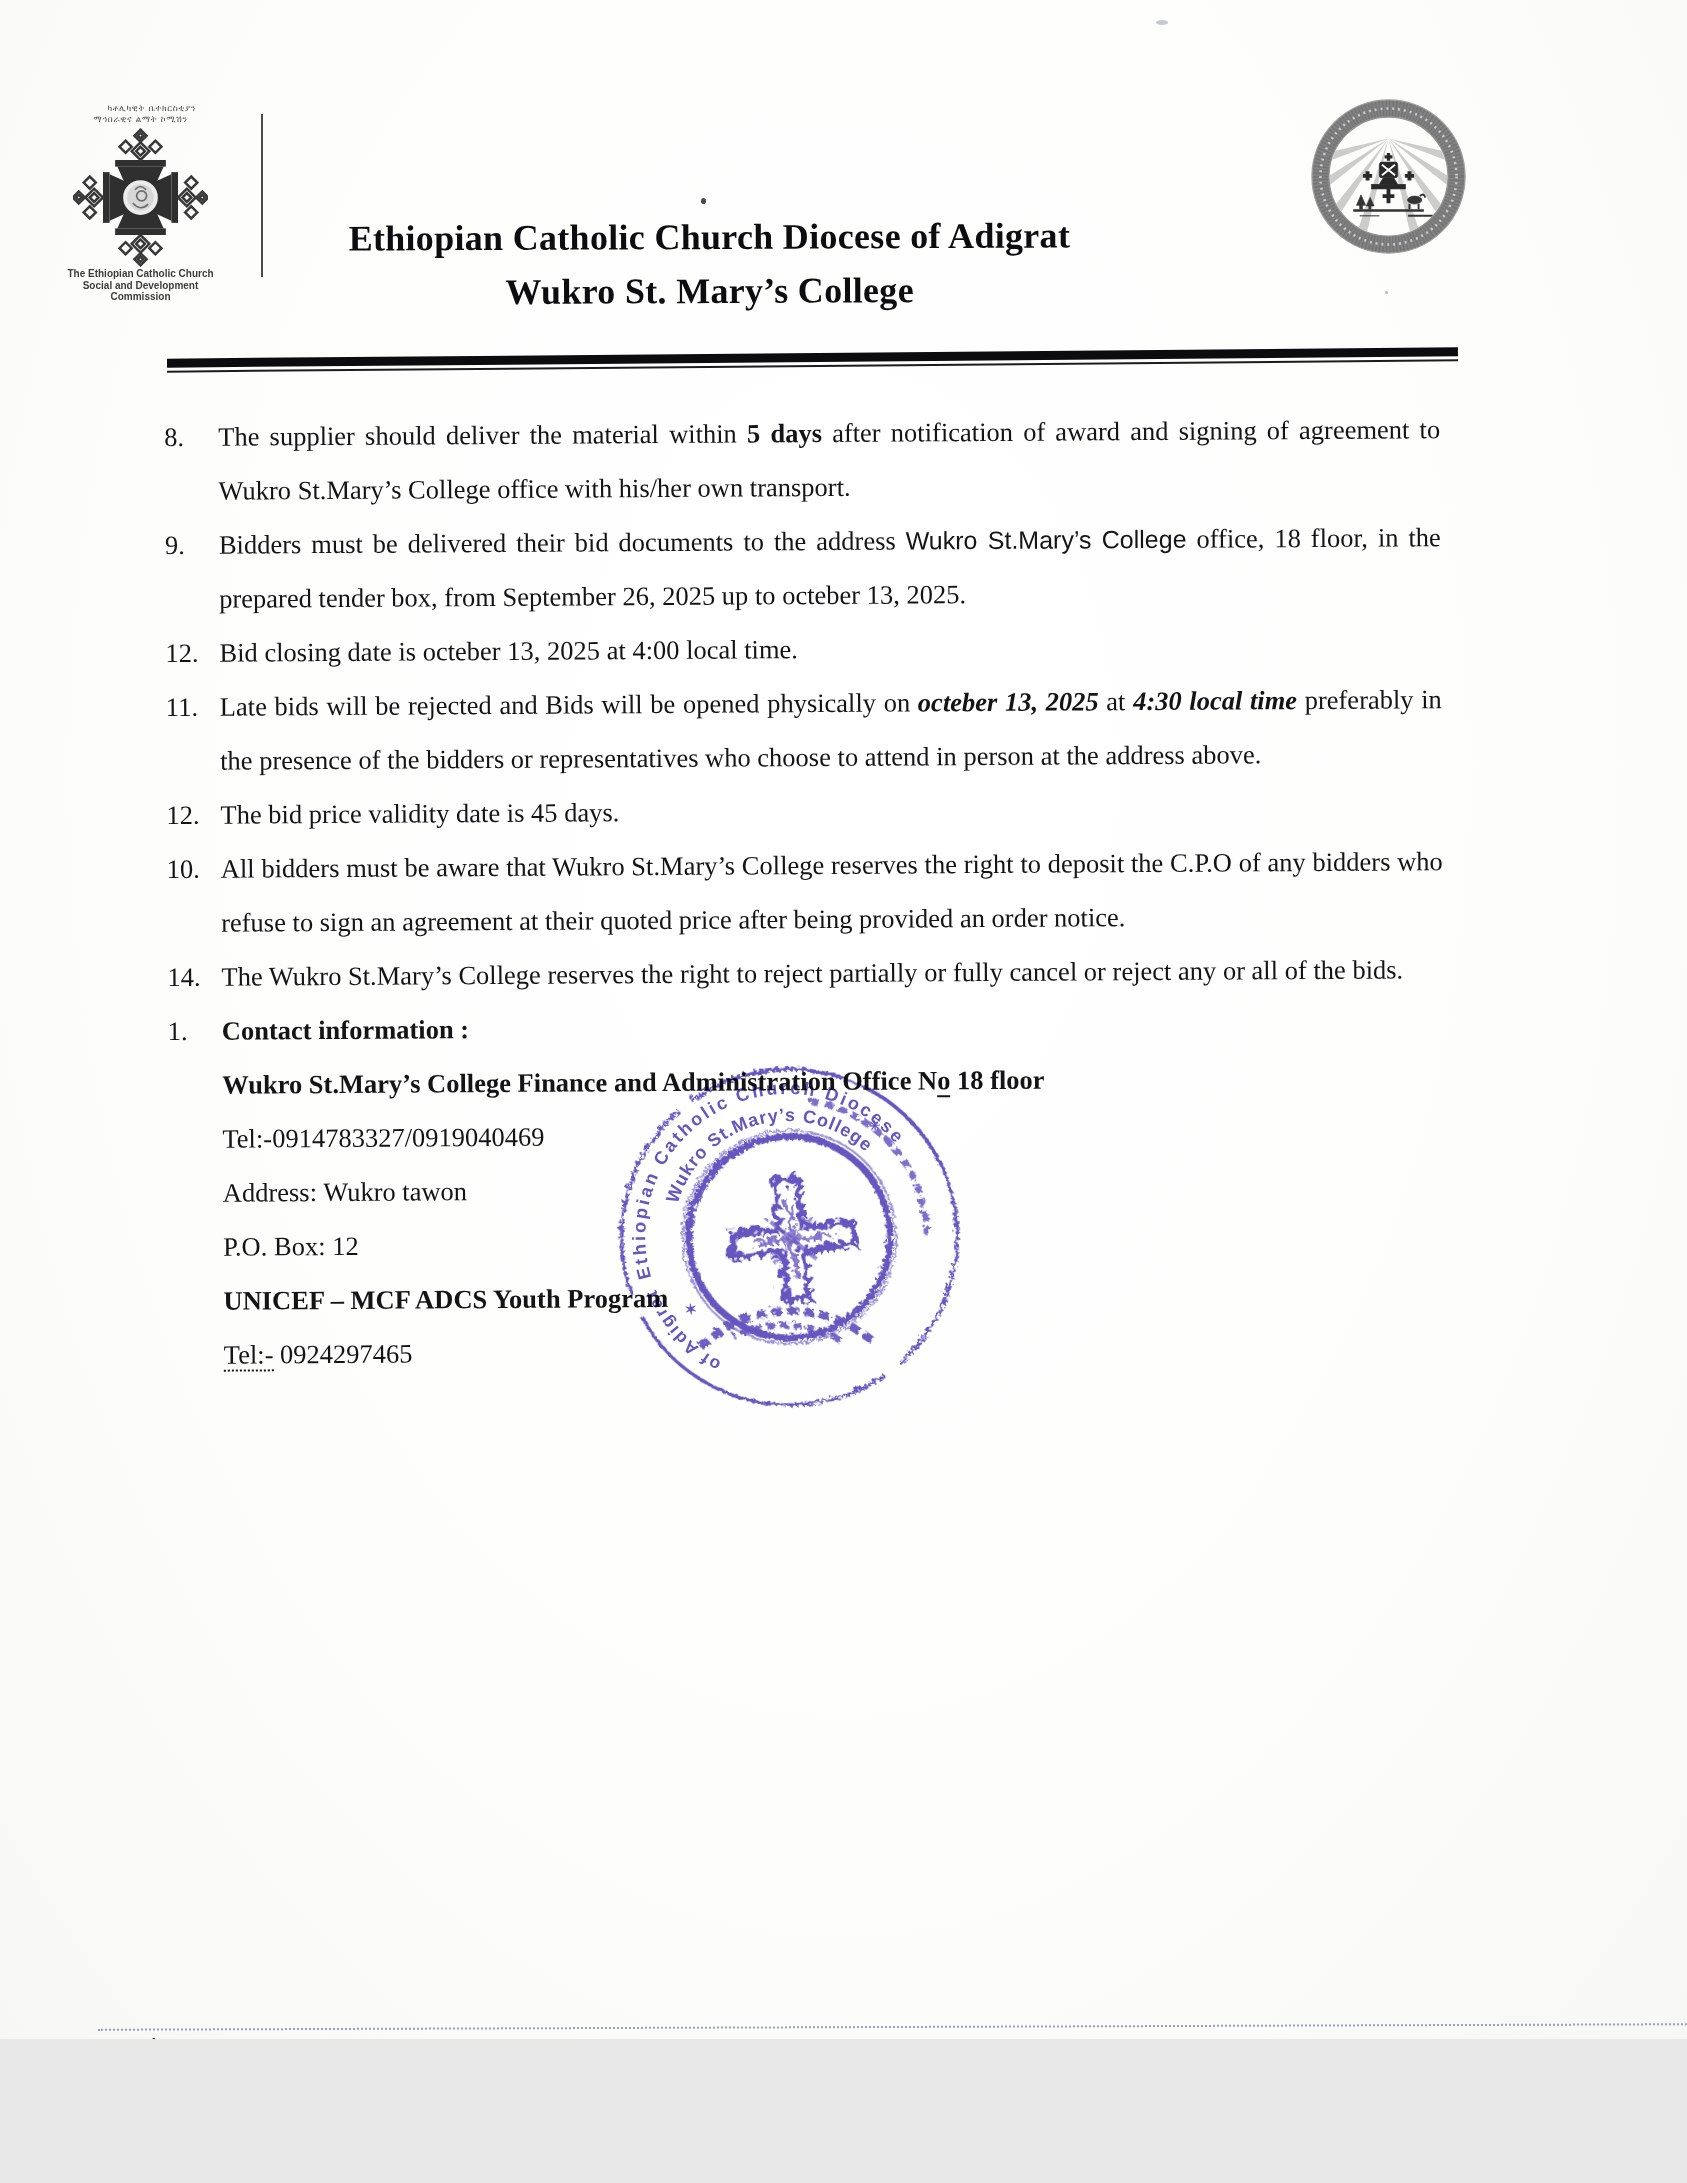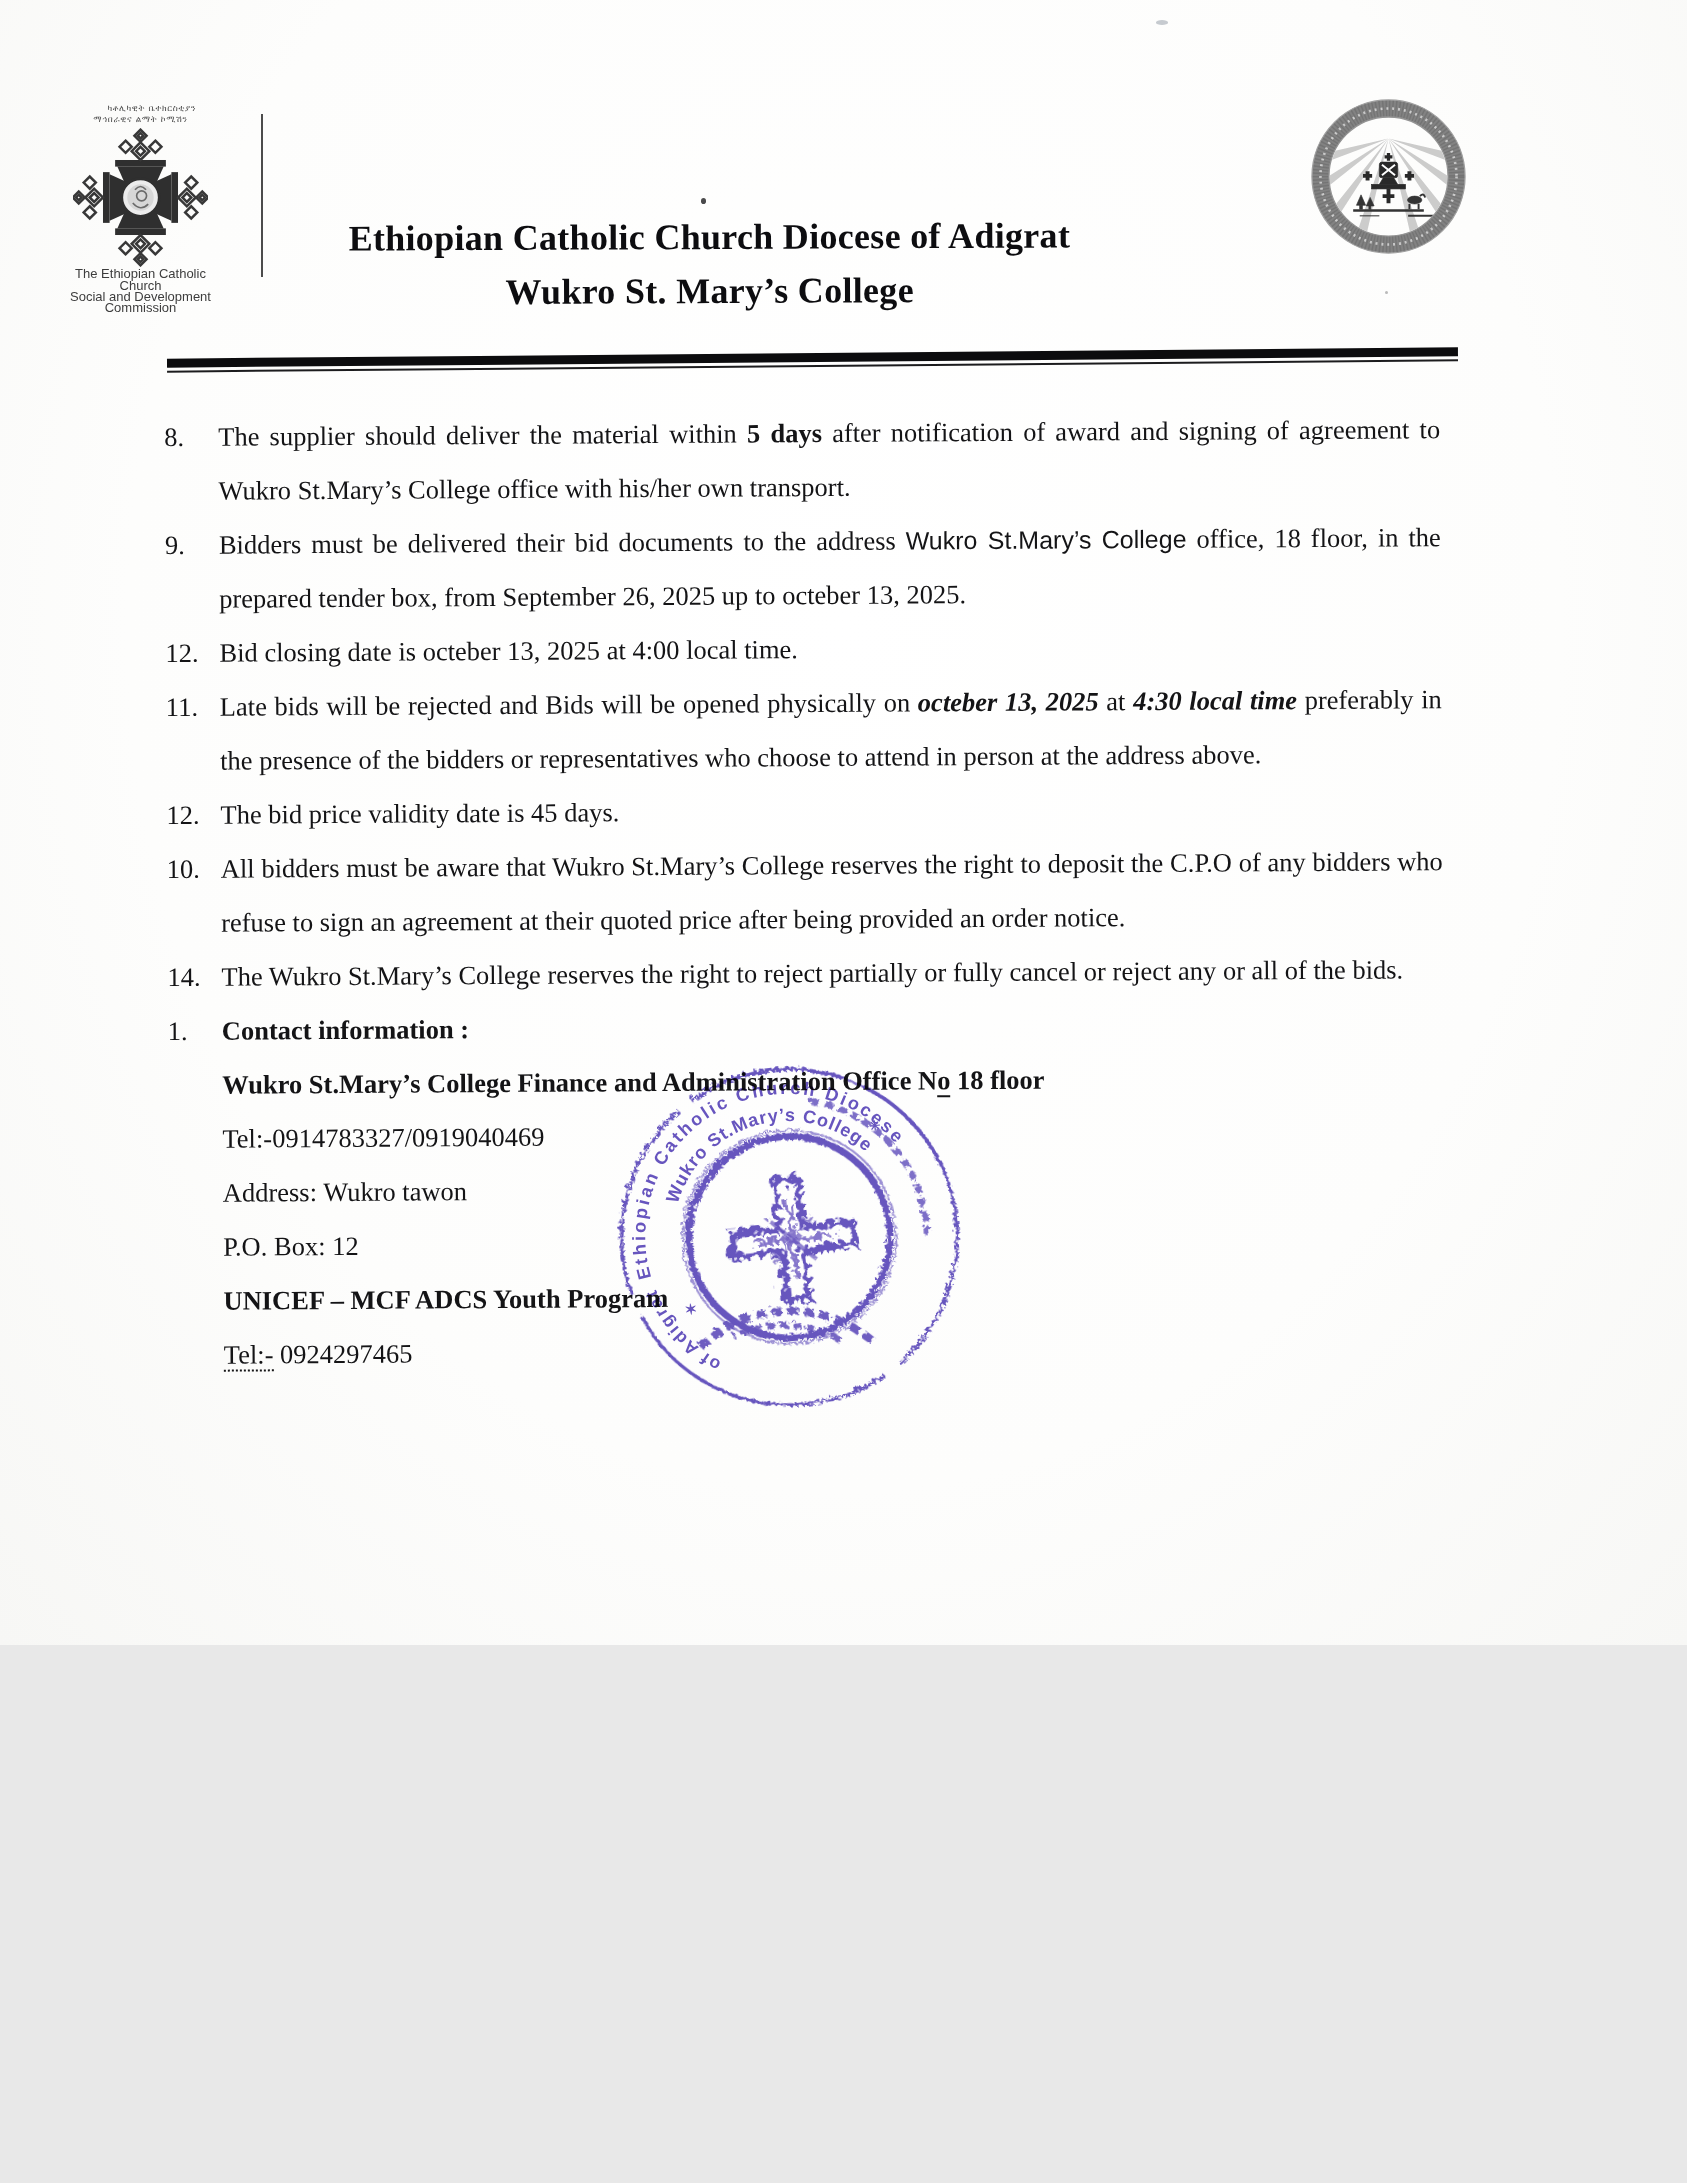--- a/index.html
+++ b/index.html
@@ -1,30 +1,30 @@
 <!DOCTYPE html>
 <html style="font-size:10.6px"><head>
 <meta charset="utf-8">
 <style>
   html,body{margin:0;padding:0;background:#e8e8e8;}
   .page{
-    position:relative; width:1687px; height:1645px; overflow:hidden;
+    position:relative; width:1687px; height:2039px; overflow:hidden;
     background:radial-gradient(ellipse at 50% 38%, #ffffff 0%, #fdfdfc 60%, #f7f7f5 100%);
     font-family:"Liberation Serif","DejaVu Serif",serif;
     color:#141416;
   }
   .abs{position:absolute;}
   
   .logo{left:54px; top:103px; width:173px; text-align:center;}
   .amh{font-family:"DejaVu Sans",sans-serif; font-size:8.6px; line-height:11.2px;
        color:#4a4a4a; letter-spacing:0.7px; filter:blur(0.3px); white-space:nowrap;}
   .amh1{margin-left:22.5px;}
   .logo svg{display:block; margin:2.6px auto 1.3px auto;}
-  .logo-caption{font-family:"Liberation Sans",sans-serif; font-weight:normal;
-       font-size:13px; line-height:11.2px; color:#3d3d3d; filter:blur(0.2px);}
+  .logo-caption{font-family:"Liberation Sans",sans-serif; font-weight:bold;
+       font-size:10px; line-height:11.2px; color:#3d3d3d; filter:blur(0.2px);}
   .vline{left:261px; top:114px; width:2px; height:163px; background:#4c4c4c;}
   .titles{left:266px; top:210px; width:887px; text-align:center;
        font-weight:bold; font-size:36px; line-height:54px; color:#0d0d10;
        letter-spacing:0.3px; transform:rotate(-.25deg);}
   .seal{left:1310px; top:98px; width:157px; height:157px; opacity:.95;}
   .rule{left:167px; top:353px; width:1291px; transform:rotate(-.5deg);}
   .rule .thick{height:8.6px; background:#0c0c0e;}
   .rule .thin{height:2.6px; background:#1c1c1e; margin-top:3.3px;}
   
   .content{left:164px; top:410px; width:1276px; font-size:26.5px; line-height:54px;

